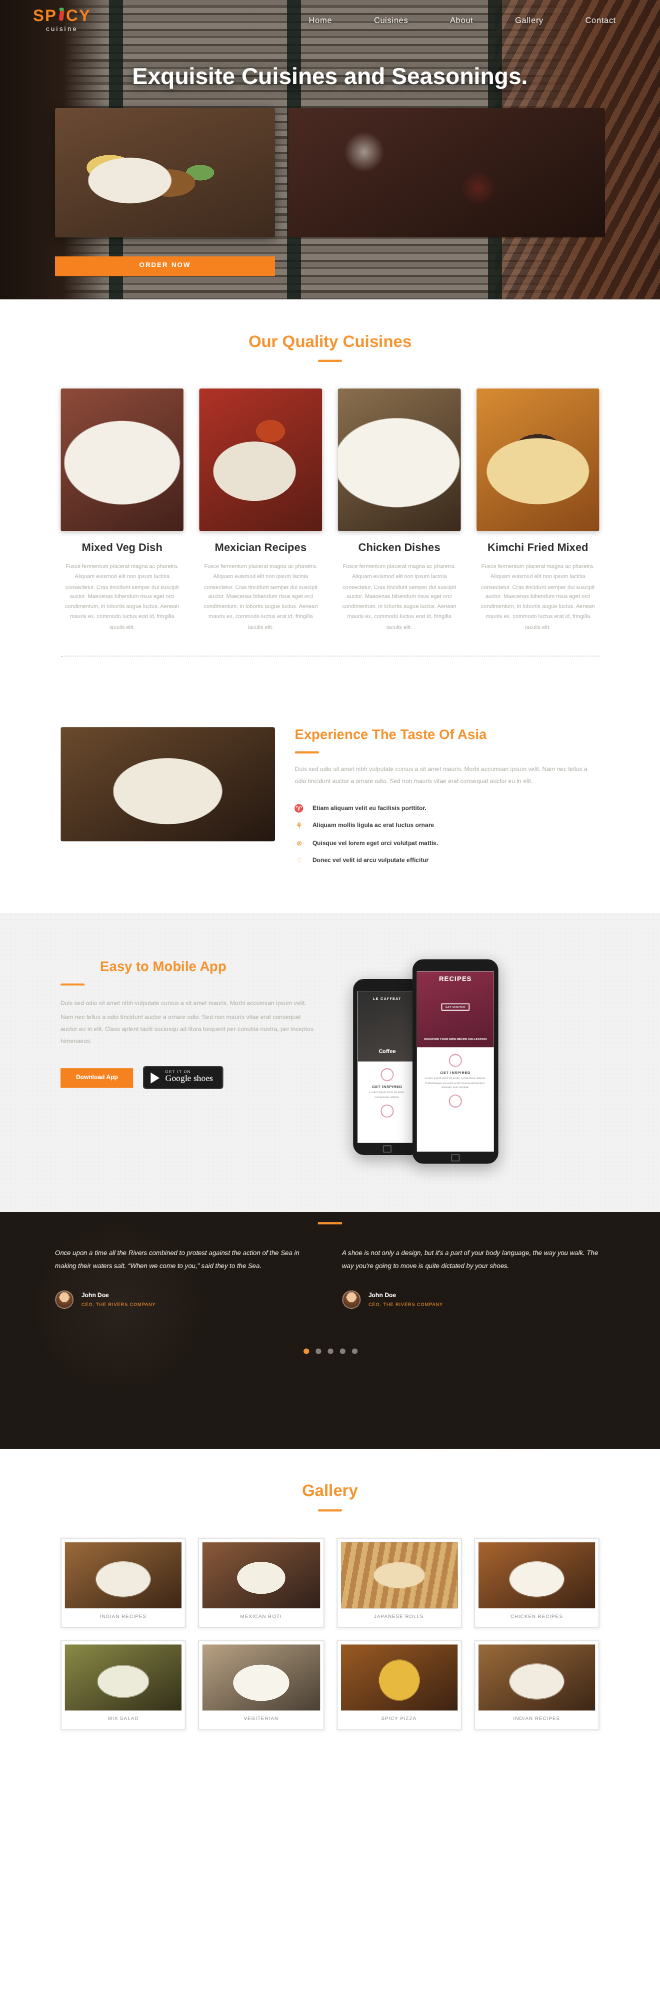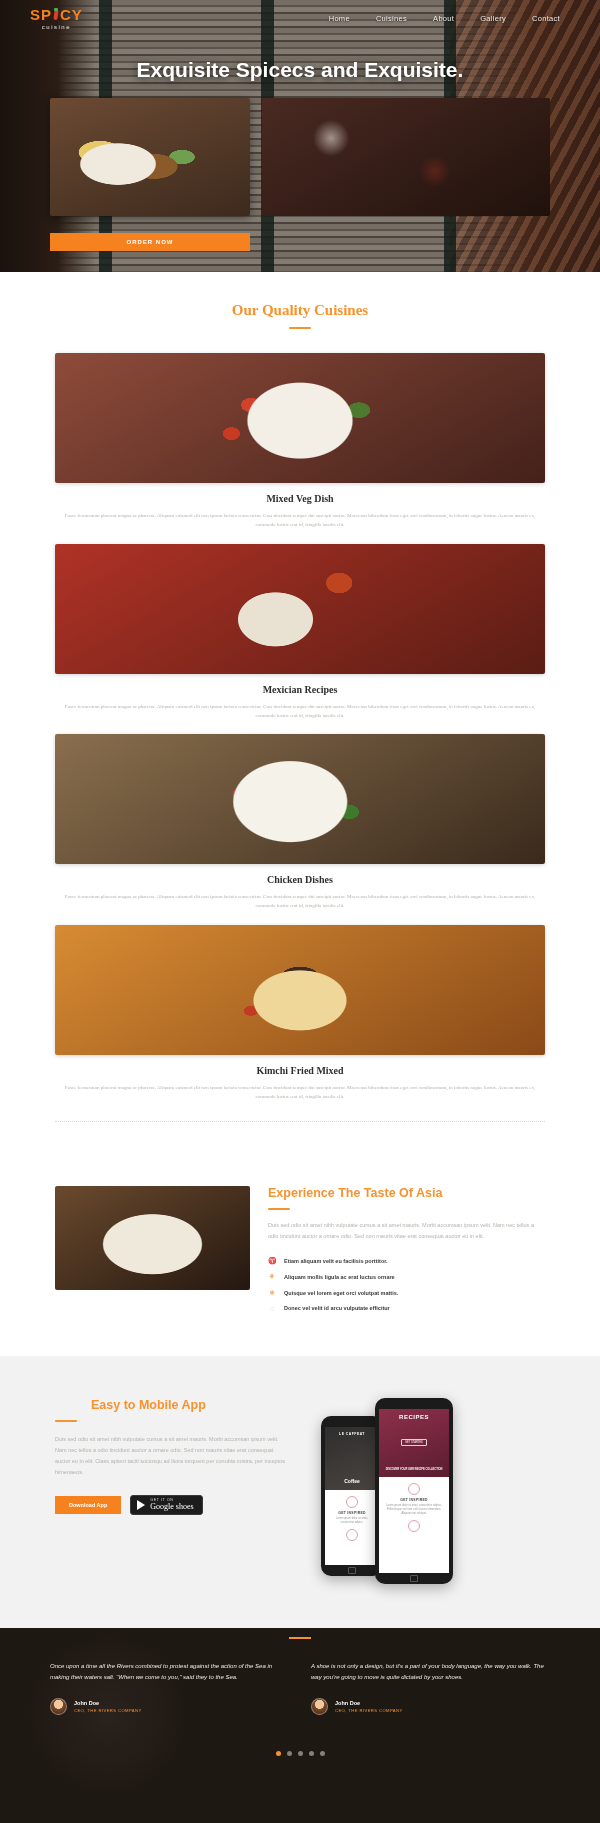--- a/index.html
+++ b/index.html
@@ -62,21 +62,21 @@
     content:""; position:absolute; left:1px; top:2px; width:4px; height:10px;
     background:#e03b2b; border-radius:2px 2px 3px 3px; transform:rotate(8deg);
   }
   .chili::after{
     content:""; position:absolute; left:1px; top:0; width:4px; height:3px;
     background:#4caf50; border-radius:1px;
   }
   .logo-sub{
     font-size:6px; color:#fff; letter-spacing:1.5px; margin-top:2px; opacity:.9;
   }
-  .nav-links{ margin-left:auto; display:flex; gap:26px; padding-right:10px; }
+  .nav-links{ margin-left:auto; display:flex; gap:38px; padding-right:10px; }
   .nav-links a{
     color:#f0ede8; font-size:7.5px; text-decoration:none; letter-spacing:.3px;
     text-shadow:0 1px 2px rgba(0,0,0,.6);
   }
 
   .hero-title{
     position:relative; z-index:6; text-align:center; margin-top:22px;
     font-size:21px; font-weight:bold; color:#fff;
     text-shadow:0 2px 8px rgba(0,0,0,.7);
   }
@@ -123,31 +123,31 @@
   }
   .btn-order{
     position:absolute; z-index:7; left:50px; top:233px;
     width:200px; padding:6px 0; text-align:center;
     background:#f5821f; color:#fff; border:none; cursor:pointer;
     font-size:6px; font-weight:bold; letter-spacing:1px;
     font-family:"Liberation Sans", sans-serif;
   }
 
   
-  .section{ padding:30px 0;font-family:Liberation Serif, serif; }
+  .section{ padding:30px 0; }
   .sec-title{
     text-align:center; font-size:15px; font-weight:bold; color:#f5932f;
   }
   .sec-rule{
     width:22px; height:2px; background:#f5932f; margin:8px auto 0; border-radius:1px;
   }
   .sec-rule.left{ margin:8px 0 0; }
 
   .cards{
-    display:grid; grid-template-columns:1fr; gap:14px 14px;
+    display:grid; grid-template-columns:1fr 1fr 1fr 1fr; gap:14px 14px;
     padding:0 55px; margin-top:24px;
   }
   .card-img{
     width:100%; height:130px; border-radius:2px; overflow:hidden;
     box-shadow:0 1px 4px rgba(0,0,0,.18);
   }
   .ci-1{
     background:
       radial-gradient(ellipse 72px 52px at 50% 52%, #f3efe6 0 72%, rgba(243,239,230,0) 74%),
       radial-gradient(ellipse 14px 10px at 40% 40%, #d2412a 0 70%, rgba(210,65,42,0) 72%),
@@ -355,21 +355,21 @@
       </div>
       <div class="nav-links">
         <a href="#">Home</a>
         <a href="#">Cuisines</a>
         <a href="#">About</a>
         <a href="#">Gallery</a>
         <a href="#">Contact</a>
       </div>
     </nav>
 
-    <h1 class="hero-title">Exquisite Spicecs and Exquisite.</h1>
+    <h1 class="hero-title">Exquisite Cuisines and Seasonings.</h1>
 
     <div class="hero-body">
       <div class="hero-photo"></div>
       <div class="hero-photo2"></div>
     </div>
 
 
     <button class="btn-order">ORDER NOW</button>
   </section>
 

